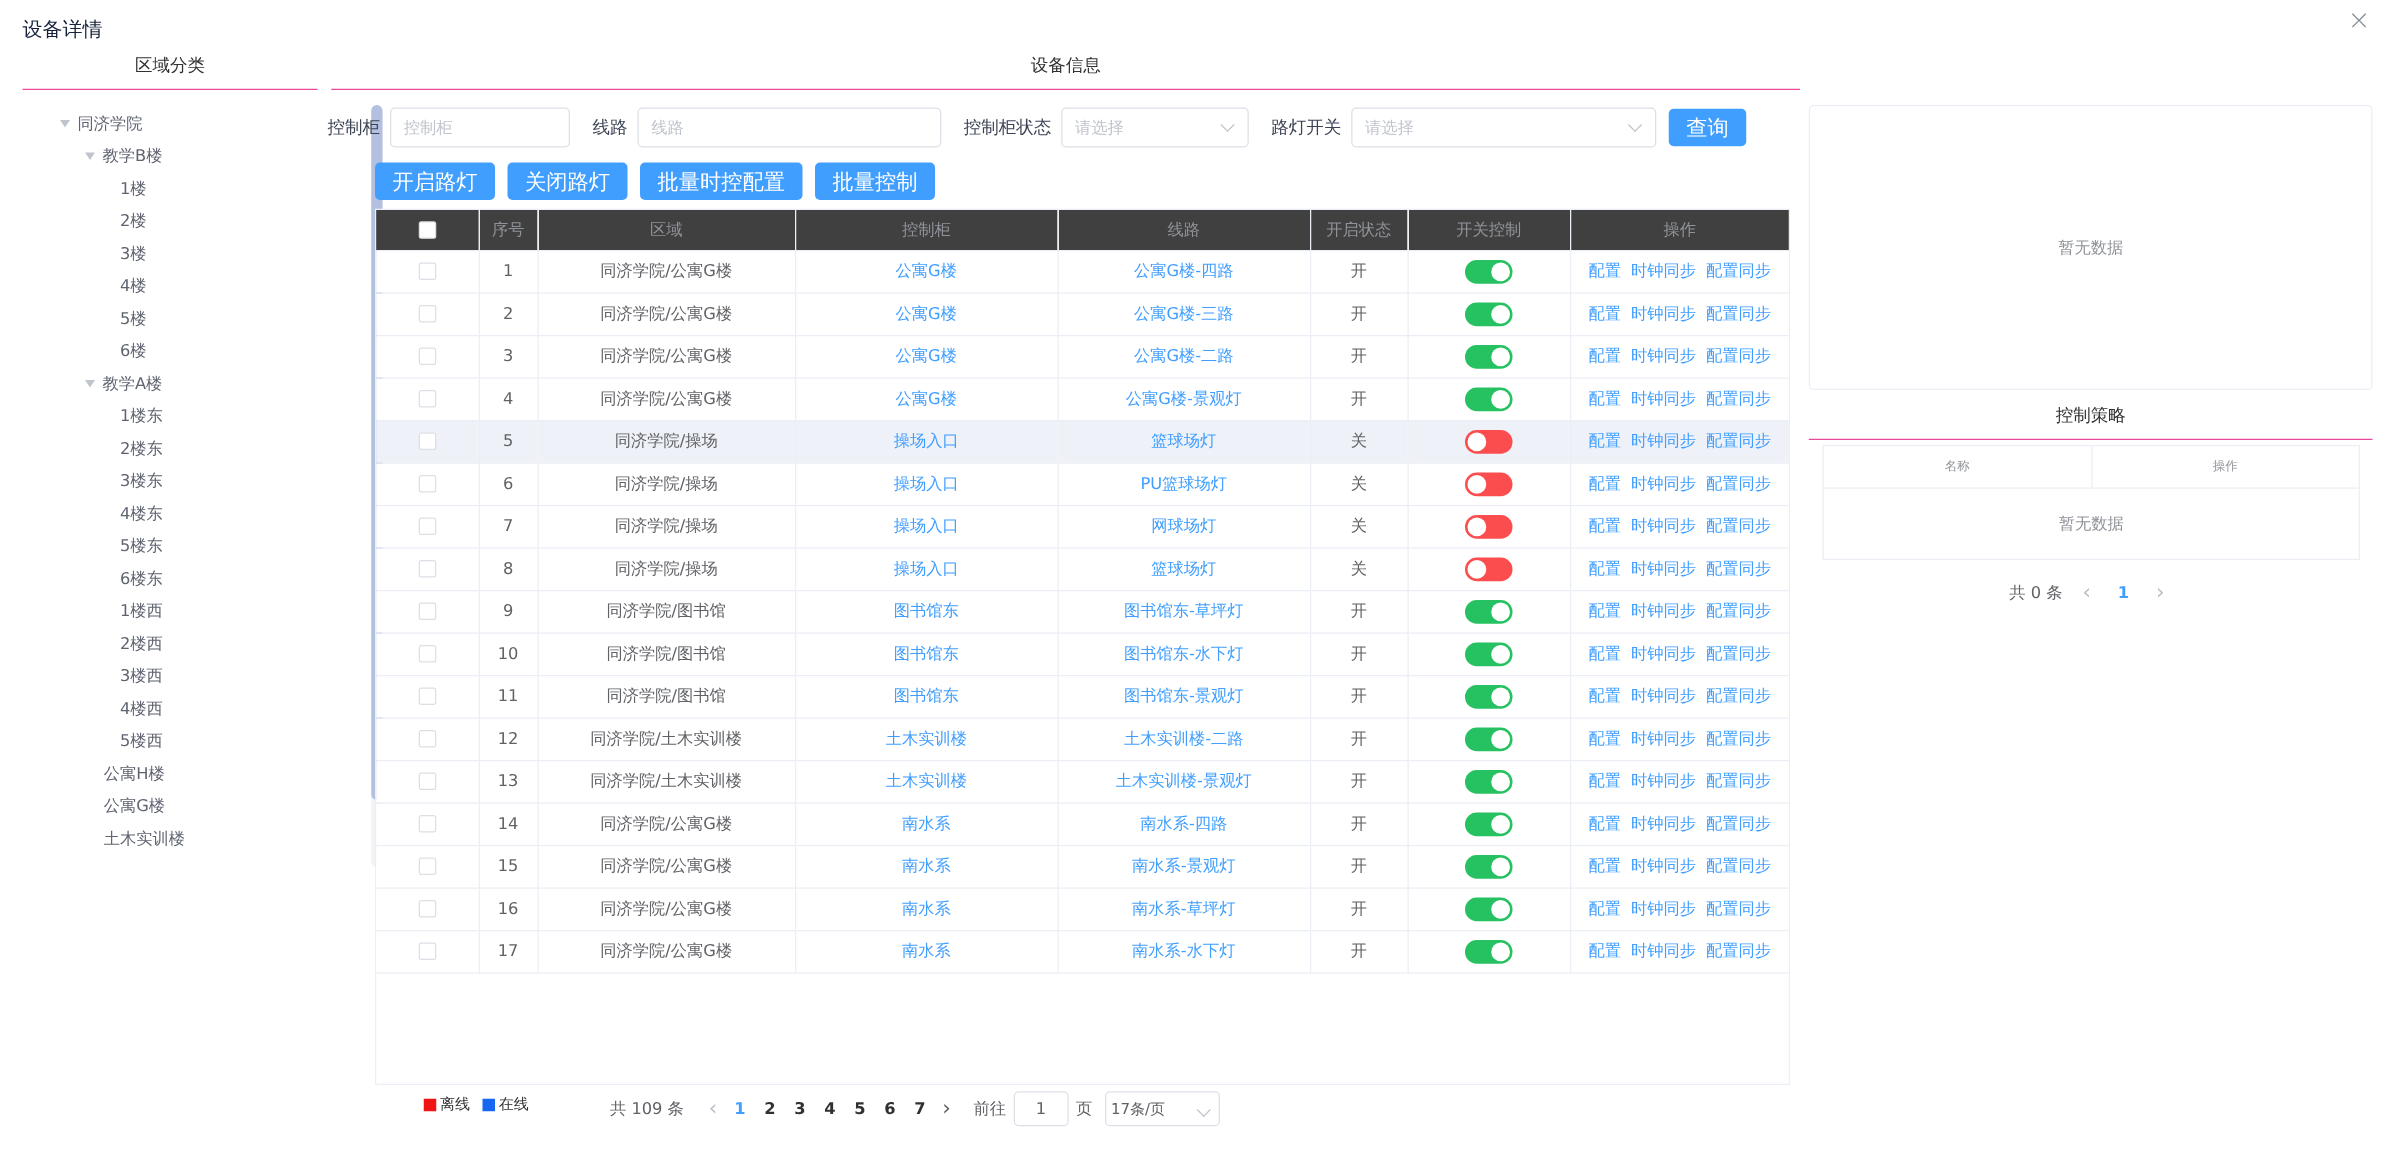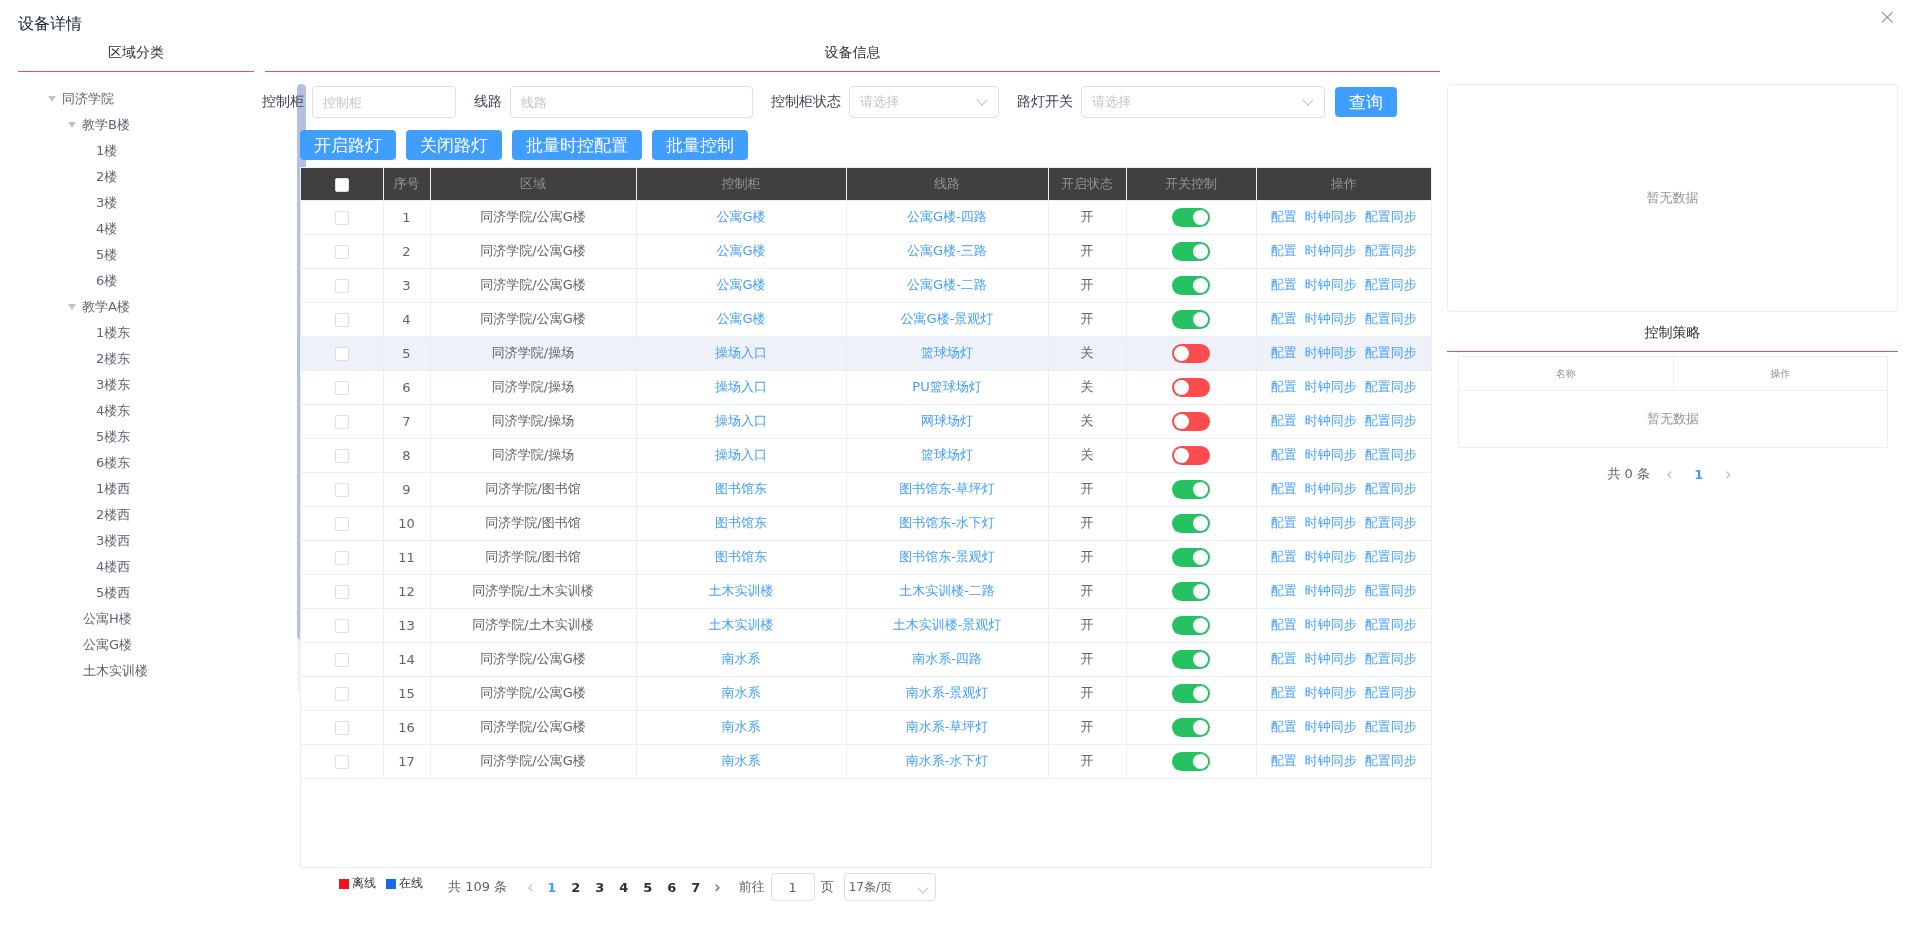--- a/index.html
+++ b/index.html
@@ -57,21 +57,21 @@
   .toggle { display:inline-block; width:38px; height:19px; border-radius:10px; position:relative; cursor:pointer; vertical-align:middle; }
   .toggle.on { background:var(--toggle-on,#26c160); }
   .toggle.off { background:var(--toggle-off,#fb4d4d); }
   .toggle .knob { position:absolute; top:2px; width:15px; height:15px; border-radius:50%; background:#fff; }
   .toggle.on .knob { right:2px; } .toggle.off .knob { left:2px; }
 
   
   #legend { position:absolute; left:339px; top:875px; display:flex; align-items:center; font-size:12px; color:#303133; gap:10px; }
   .lg-item { display:flex; align-items:center; gap:3px; }
   .lg-sq { width:10px; height:10px; display:inline-block; }
-  #pagination { position:absolute; left:448px; top:872px; height:30px; display:flex; align-items:center; font-size:13px; color:#606266; }
+  #pagination { position:absolute; left:488px; top:872px; height:30px; display:flex; align-items:center; font-size:13px; color:#606266; }
   #pagination .total { margin-right:14px; }
   .pg-arrow { font-size:17px; color:#b9bec7; padding:0 6px; cursor:pointer; line-height:28px; }
   .pg-arrow.next { color:#606266; }
   .pg-num { min-width:20px; text-align:center; margin:0 2px; font-weight:600; color:#303133; cursor:pointer; }
   .pg-num.active { color:var(--primary,#409eff); }
   #goto-label { margin-left:12px; }
   #goto-input { width:44px; height:28px; border:1px solid #dcdfe6; border-radius:4px; text-align:center; font-size:13px; color:#606266; margin:0 6px; outline:none; font-family:inherit; }
   #size-select { width:92px; height:28px; border:1px solid #dcdfe6; border-radius:4px; position:relative; display:flex; align-items:center; padding-left:4px; font-size:12px; color:#606266; margin-left:10px; cursor:pointer; }
   #size-select .chev { top:10px; right:8px; }
 

